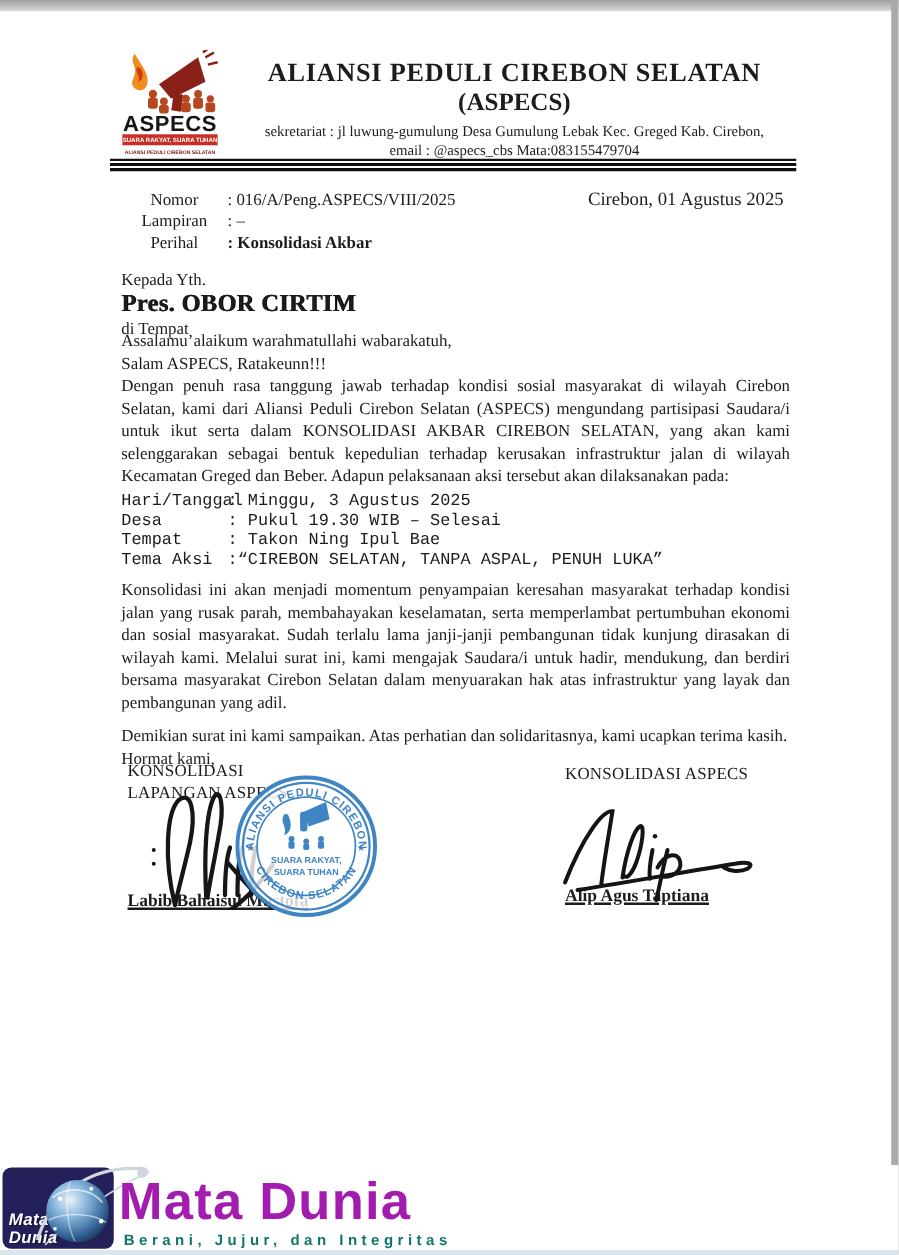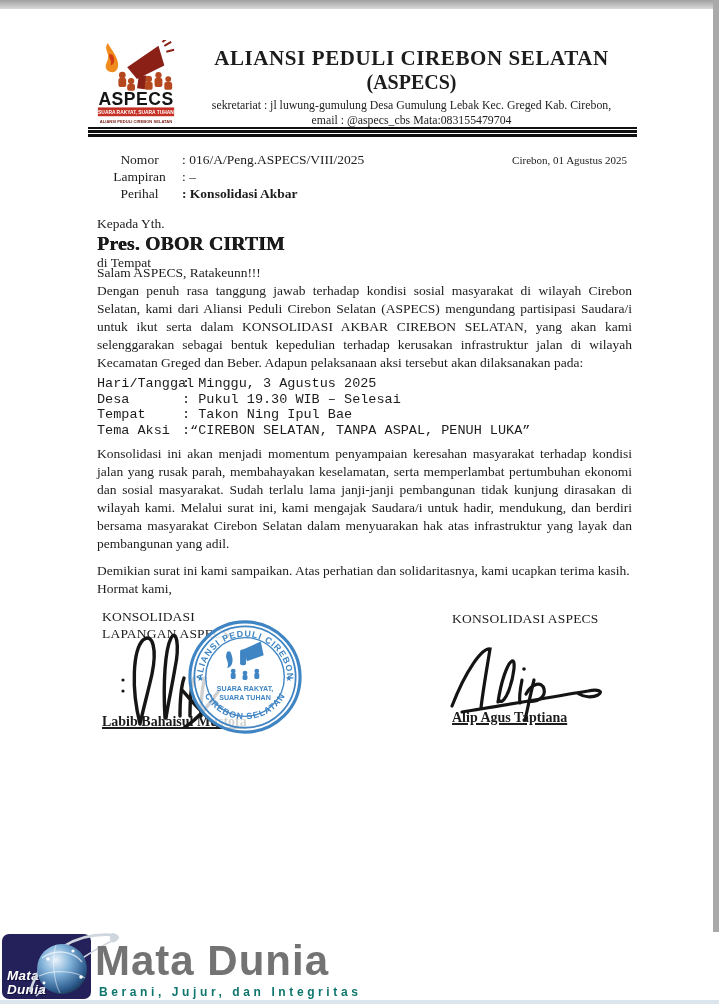--- a/index.html
+++ b/index.html
@@ -18,21 +18,21 @@
   .sec{font-size:11.8px;margin-top:4px;line-height:15px;}
   .con{font-size:11.8px;line-height:15px;}
   .rule{position:absolute;top:127px;left:88px;right:82px;height:10px;
         background:linear-gradient(to bottom,#101010 0 2px,#fff 2px 3.5px,#101010 3.5px 6px,#fff 6px 7.5px,#101010 7.5px 10px);}
 
   
   .meta{position:absolute;top:152px;left:97px;right:92px;font-size:13.5px;line-height:16.8px;text-align:center;}
   .meta-row{display:flex;}
   .meta-label{width:85px;flex:none;}
   .bold{font-weight:bold;}
-  .city-date{position:absolute;right:0;top:0;font-size:11px;}
+  .city-date{position:absolute;right:0;top:0;font-size:15px;}
 
   
   .recipient{position:absolute;top:216px;left:97px;font-size:13.5px;line-height:16px;}
   .recip-name{font-size:19.5px;font-weight:bold;letter-spacing:.3px;line-height:21px;
         text-shadow:.6px 0 #000;margin:1px 0 1px 0;}
 
   
   .bodytext{position:absolute;top:264px;left:97px;right:87px;font-size:13.5px;line-height:18px;}
   .greet{white-space:nowrap;}
   .para{text-align:justify;}
@@ -57,21 +57,21 @@
 
   
   .footer{position:absolute;left:0;right:0;bottom:0;height:72px;background:#fff;}
   .footer::after{content:"";position:absolute;left:0;right:0;bottom:0;height:4px;background:#dbe5ee;}
   .f-logo{position:absolute;left:2px;top:2px;width:89px;height:65px;background:#23205a;border-radius:7px;}
   .f-logo-text{position:absolute;left:5px;bottom:3px;color:#fff;font-family:"Liberation Sans",sans-serif;
         font-weight:bold;font-style:italic;font-size:13.5px;line-height:13.5px;letter-spacing:.3px;
         text-shadow:1px 1px 0 #11103a;}
   .f-globe{position:absolute;left:26px;top:-4px;overflow:visible;}
   .f-brand{position:absolute;left:95px;top:5px;font-family:"Liberation Sans","DejaVu Sans",sans-serif;
-        font-weight:bold;font-size:42px;letter-spacing:1px;color:#737373;}
+        font-weight:bold;font-size:42px;letter-spacing:1px;color:#a21caf;}
   .f-tagline{position:absolute;left:99px;top:53px;font-family:"Liberation Sans","DejaVu Sans",sans-serif;
         font-weight:bold;font-size:12px;letter-spacing:3.6px;color:#0f766e;}
 </style>
 </head>
 <body>
 
 <div class="page">
   <div class="scan-top"></div>
   <div class="scan-right"></div>
 
@@ -129,20 +129,21 @@
     <div class="city-date">Cirebon, 01 Agustus 2025</div>
   </div>
 
   <div class="recipient">
     <div>Kepada Yth.</div>
     <div class="recip-name">Pres. OBOR CIRTIM</div>
     <div>di Tempat</div>
   </div>
 
   <div class="bodytext">
+    <div class="greet">Assalamu’alaikum warahmatullahi wabarakatuh,</div>
     <div class="greet">Salam ASPECS, Ratakeunn!!!</div>
     <div class="para">Dengan penuh rasa tanggung jawab terhadap kondisi sosial masyarakat di wilayah Cirebon Selatan, kami dari Aliansi Peduli Cirebon Selatan (ASPECS) mengundang partisipasi Saudara/i untuk ikut serta dalam KONSOLIDASI AKBAR CIREBON SELATAN, yang akan kami selenggarakan sebagai bentuk kepedulian terhadap kerusakan infrastruktur jalan di wilayah Kecamatan Greged dan Beber. Adapun pelaksanaan aksi tersebut akan dilaksanakan pada:</div>
 
     <div class="details">
       <div class="det-row">
         <span class="det-label">Hari/Tanggal</span>
         <span>: Minggu, 3 Agustus 2025</span>
       </div>
       <div class="det-row">
         <span class="det-label">Desa</span>

